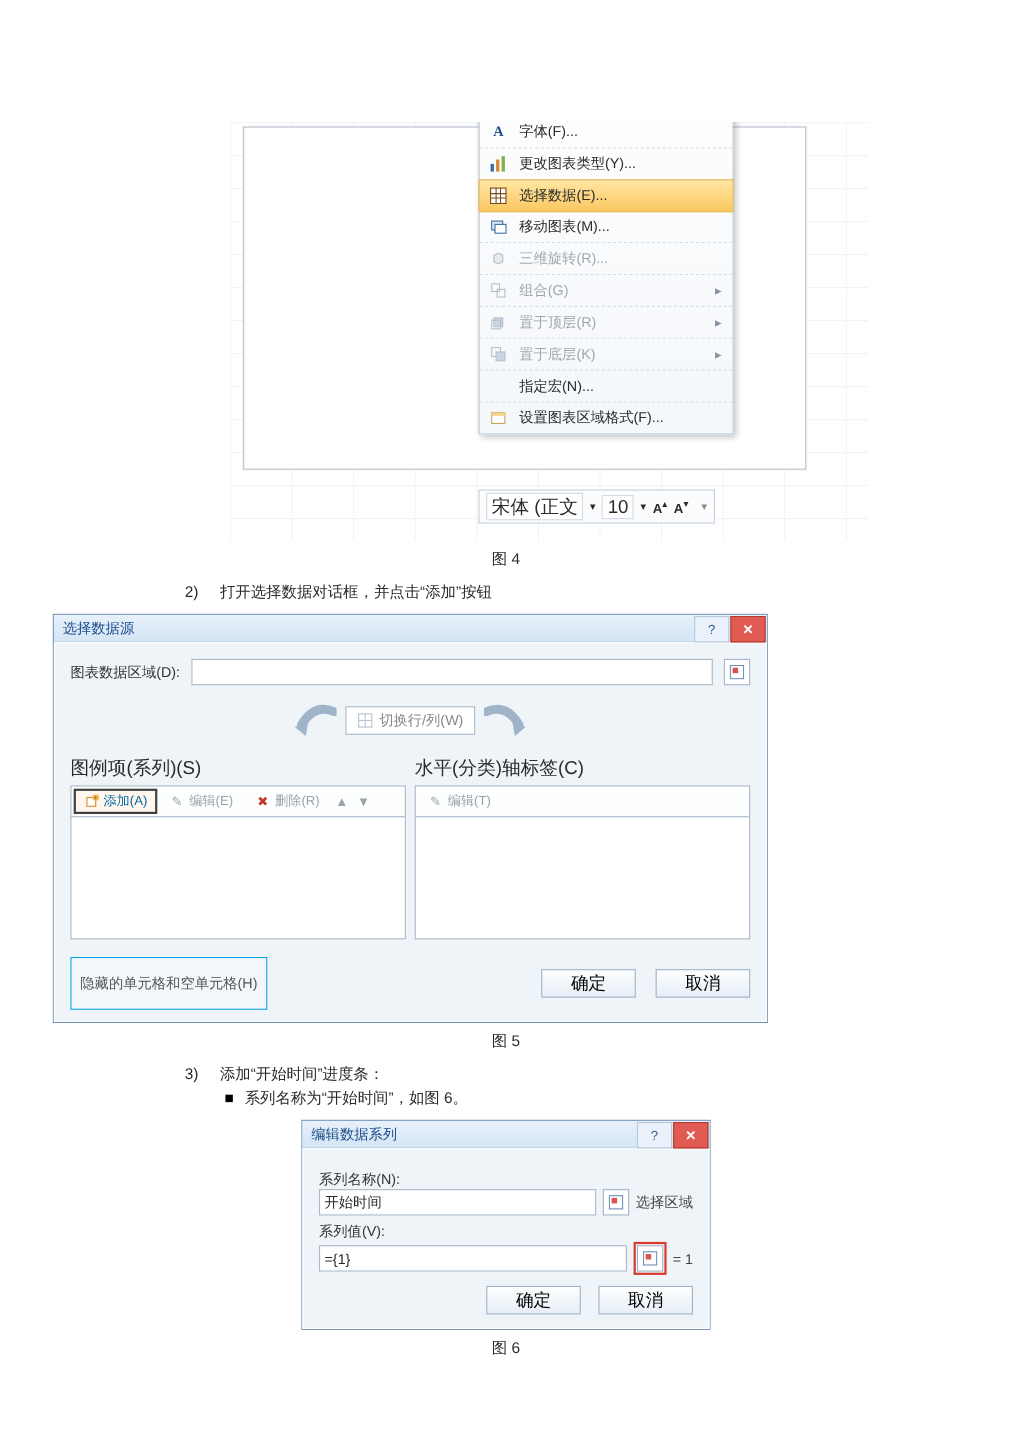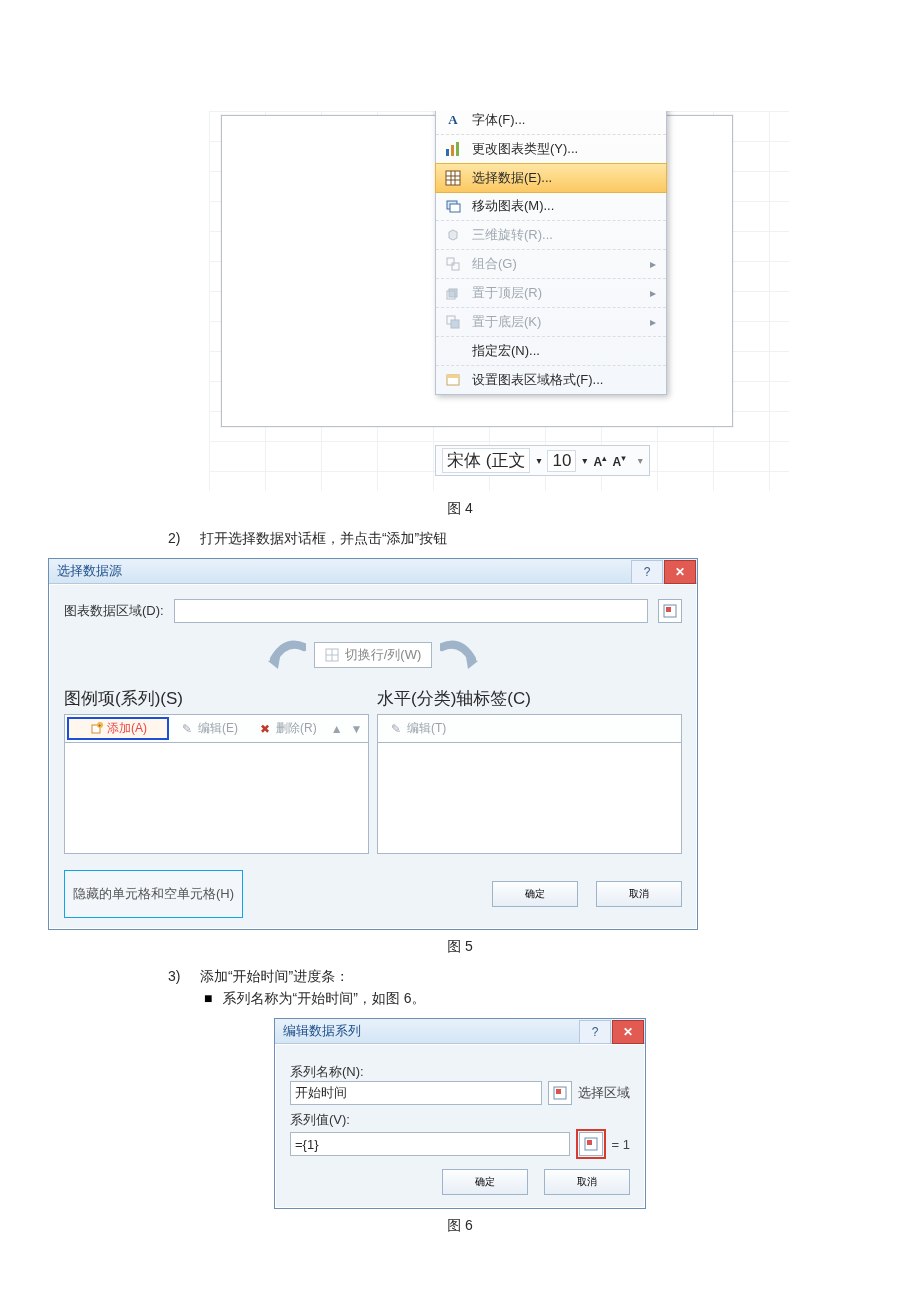--- a/index.html
+++ b/index.html
@@ -63,28 +63,28 @@
   .swap-row{display:flex;justify-content:center;align-items:center;gap:8px;margin:14px 0}
   .swapbtn{border:1px solid #a9b7c8;background:#fff;padding:3px 10px;font-size:13px;display:flex;align-items:center;gap:6px;color:#888}
   .arrows{display:flex;align-items:center;gap:2px}
   .arrows svg{display:block}
   .twocol{display:flex;gap:8px}
   .col{flex:1}
   .colhead{font-size:17px;margin-bottom:4px}
   .toolbar{display:flex;gap:2px;border:1px solid #a9b7c8;background:#fdfefe;padding:2px}
   .tb-btn{display:flex;align-items:center;gap:4px;border:1px solid transparent;padding:2px 8px;font-size:12px;color:#555}
   .tb-btn .ic{width:14px;height:14px;display:flex;align-items:center;justify-content:center}
-  .tb-btn.active{border:2px solid #1d4ed8;background:#fff7ee;color:#ef4444;padding:1px 20px}
+  .tb-btn.active{border:2px solid #404040;background:#fff7ee;color:#0369a1;padding:1px 7px}
   .tb-btn.dis{color:#9aa3ad}
   .tb-btn.updown{padding:2px 2px}
   .listbox{height:110px;border:1px solid #a9b7c8;background:#fff;margin-top:-1px}
   .dlg-foot{display:flex;justify-content:flex-end;align-items:center;gap:18px;margin-top:16px}
   .linklabel{font-size:13px;color:#555;border:1px solid #0ea5e9;padding:14px 8px;background:#f3f7fb}
   .push{flex:1}
-  .okbtn{min-width:86px;height:26px;border:1px solid #9fb3c9;background:linear-gradient(#fdfefe,#e7eef6);font-size:10px}
+  .okbtn{min-width:86px;height:26px;border:1px solid #9fb3c9;background:linear-gradient(#fdfefe,#e7eef6);font-size:16px}
 
   
   .fig6{margin:0 auto 0 auto;width:370px;border:1px solid var(--dialog-border);background:#fff}
   .fig6 .dlg-body{padding:12px 14px 12px 14px}
   .fld{margin:6px 0}
   .inline{display:flex;align-items:center;gap:6px}
   .inp2{flex:1;height:22px;border:1px solid #a9b7c8;background:#fff;padding:0 4px;font-size:13px;display:flex;align-items:center}
   .redbox{border:2px solid #d93a2e;padding:1px}
   .sidevalue{font-size:13px;color:#444}
   .dlg-foot2{display:flex;justify-content:flex-end;gap:16px;margin-top:10px}

